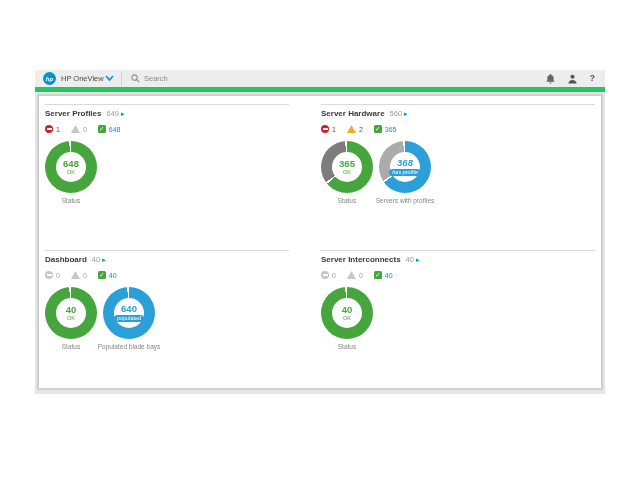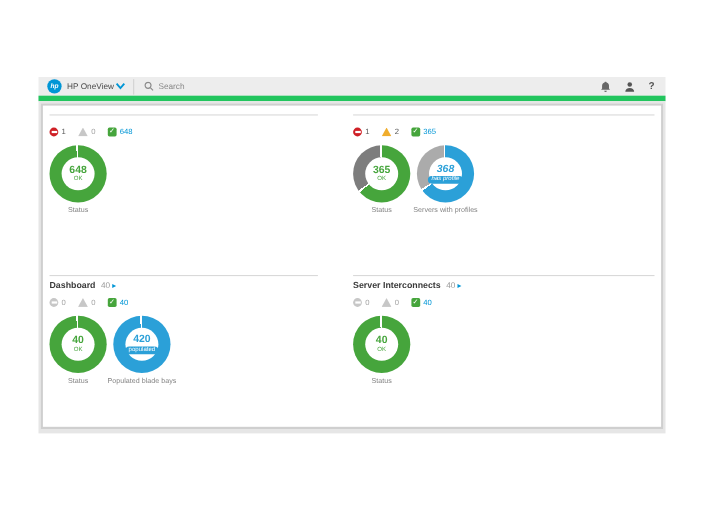--- a/index.html
+++ b/index.html
@@ -101,20 +101,24 @@
           </svg>
       <span class="help-glyph">?</span>
     </div>
   </div>
 
 
   <div class="content">
     <div class="card">
 
       <section class="panel">
+        <div class="panel-head">
+          <span class="panel-title">Server Profiles</span>
+          <span class="panel-count"><span>649</span><span class="arrow"></span></span>
+        </div>
         <div class="status-row">
           <span class="s-group">
             <span class="s-ico ico-crit"></span>
             <span class="cnt">1</span>
           </span>
           <span class="s-group">
             <span class="s-ico ico-warn zero"></span>
             <span class="cnt zero">0</span>
           </span>
           <span class="s-group">
@@ -129,20 +133,24 @@
                     <span class="donut-value" style="color: rgb(70, 165, 60);">648</span>
                     <span class="donut-sub" style="color: rgb(70, 165, 60);">OK</span>
                   </div>
             </div>
             <div class="donut-caption">Status</div>
           </div>
         </div>
       </section>
 
       <section class="panel">
+        <div class="panel-head">
+          <span class="panel-title">Server Hardware</span>
+          <span class="panel-count"><span>560</span><span class="arrow"></span></span>
+        </div>
         <div class="status-row">
           <span class="s-group">
             <span class="s-ico ico-crit"></span>
             <span class="cnt">1</span>
           </span>
           <span class="s-group">
             <span class="s-ico ico-warn"></span>
             <span class="cnt">2</span>
           </span>
           <span class="s-group">
@@ -197,21 +205,21 @@
               <div class="donut-center">
                     <span class="donut-value" style="color: rgb(70, 165, 60);">40</span>
                     <span class="donut-sub" style="color: rgb(70, 165, 60);">OK</span>
                   </div>
             </div>
             <div class="donut-caption">Status</div>
           </div>
           <div class="donut-wrap">
             <div class="donut" style="background: conic-gradient(rgb(43, 160, 216) 0deg, rgb(43, 160, 216) 356deg, rgb(255, 255, 255) 356deg, rgb(255, 255, 255) 360deg);">
               <div class="donut-center">
-                    <span class="donut-value" style="color: rgb(43, 160, 216);">420</span>
+                    <span class="donut-value" style="color: rgb(43, 160, 216);">640</span>
                     <span class="donut-sub pill" style="background: rgb(43, 160, 216);">populated</span>
                   </div>
             </div>
             <div class="donut-caption">Populated blade bays</div>
           </div>
         </div>
       </section>
 
       <section class="panel">
         <div class="panel-head">

